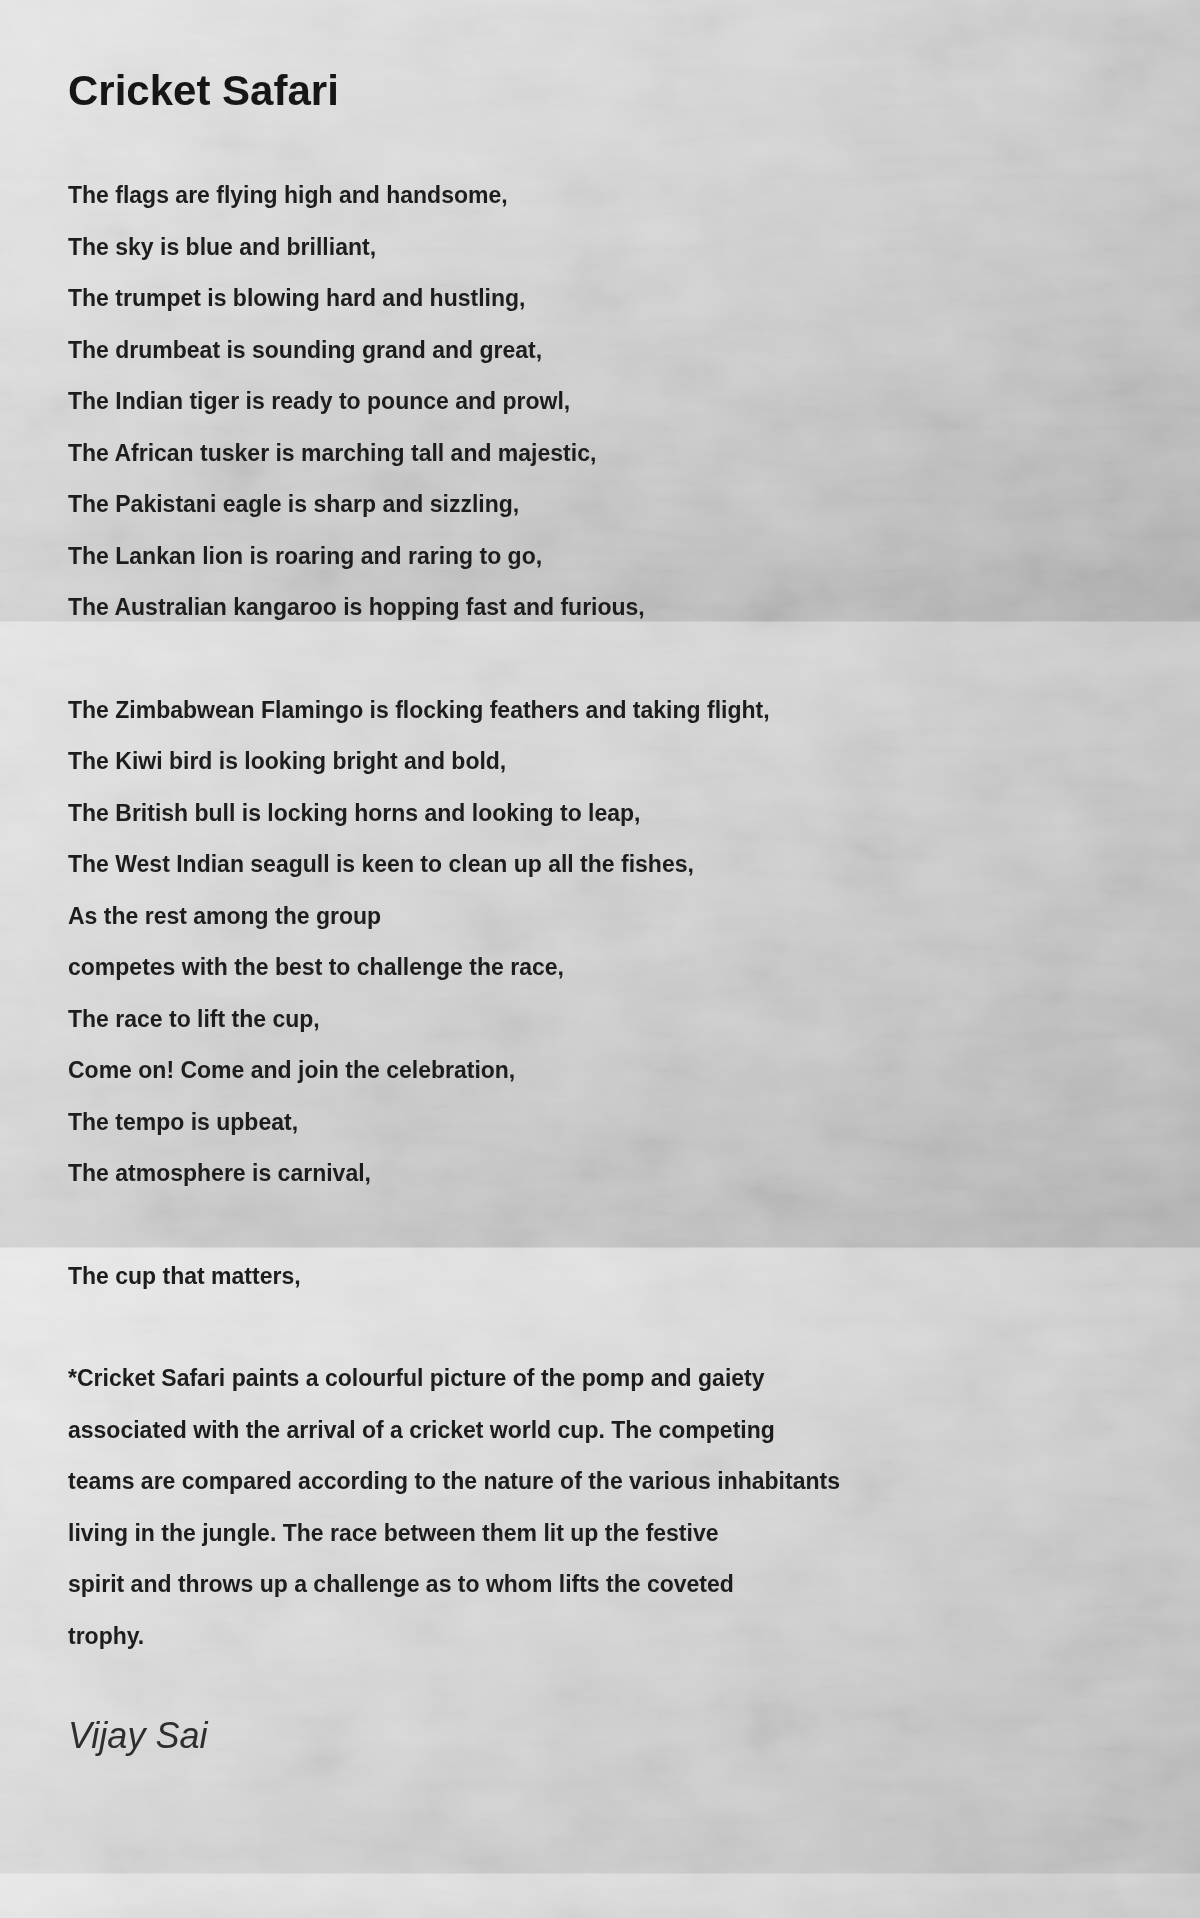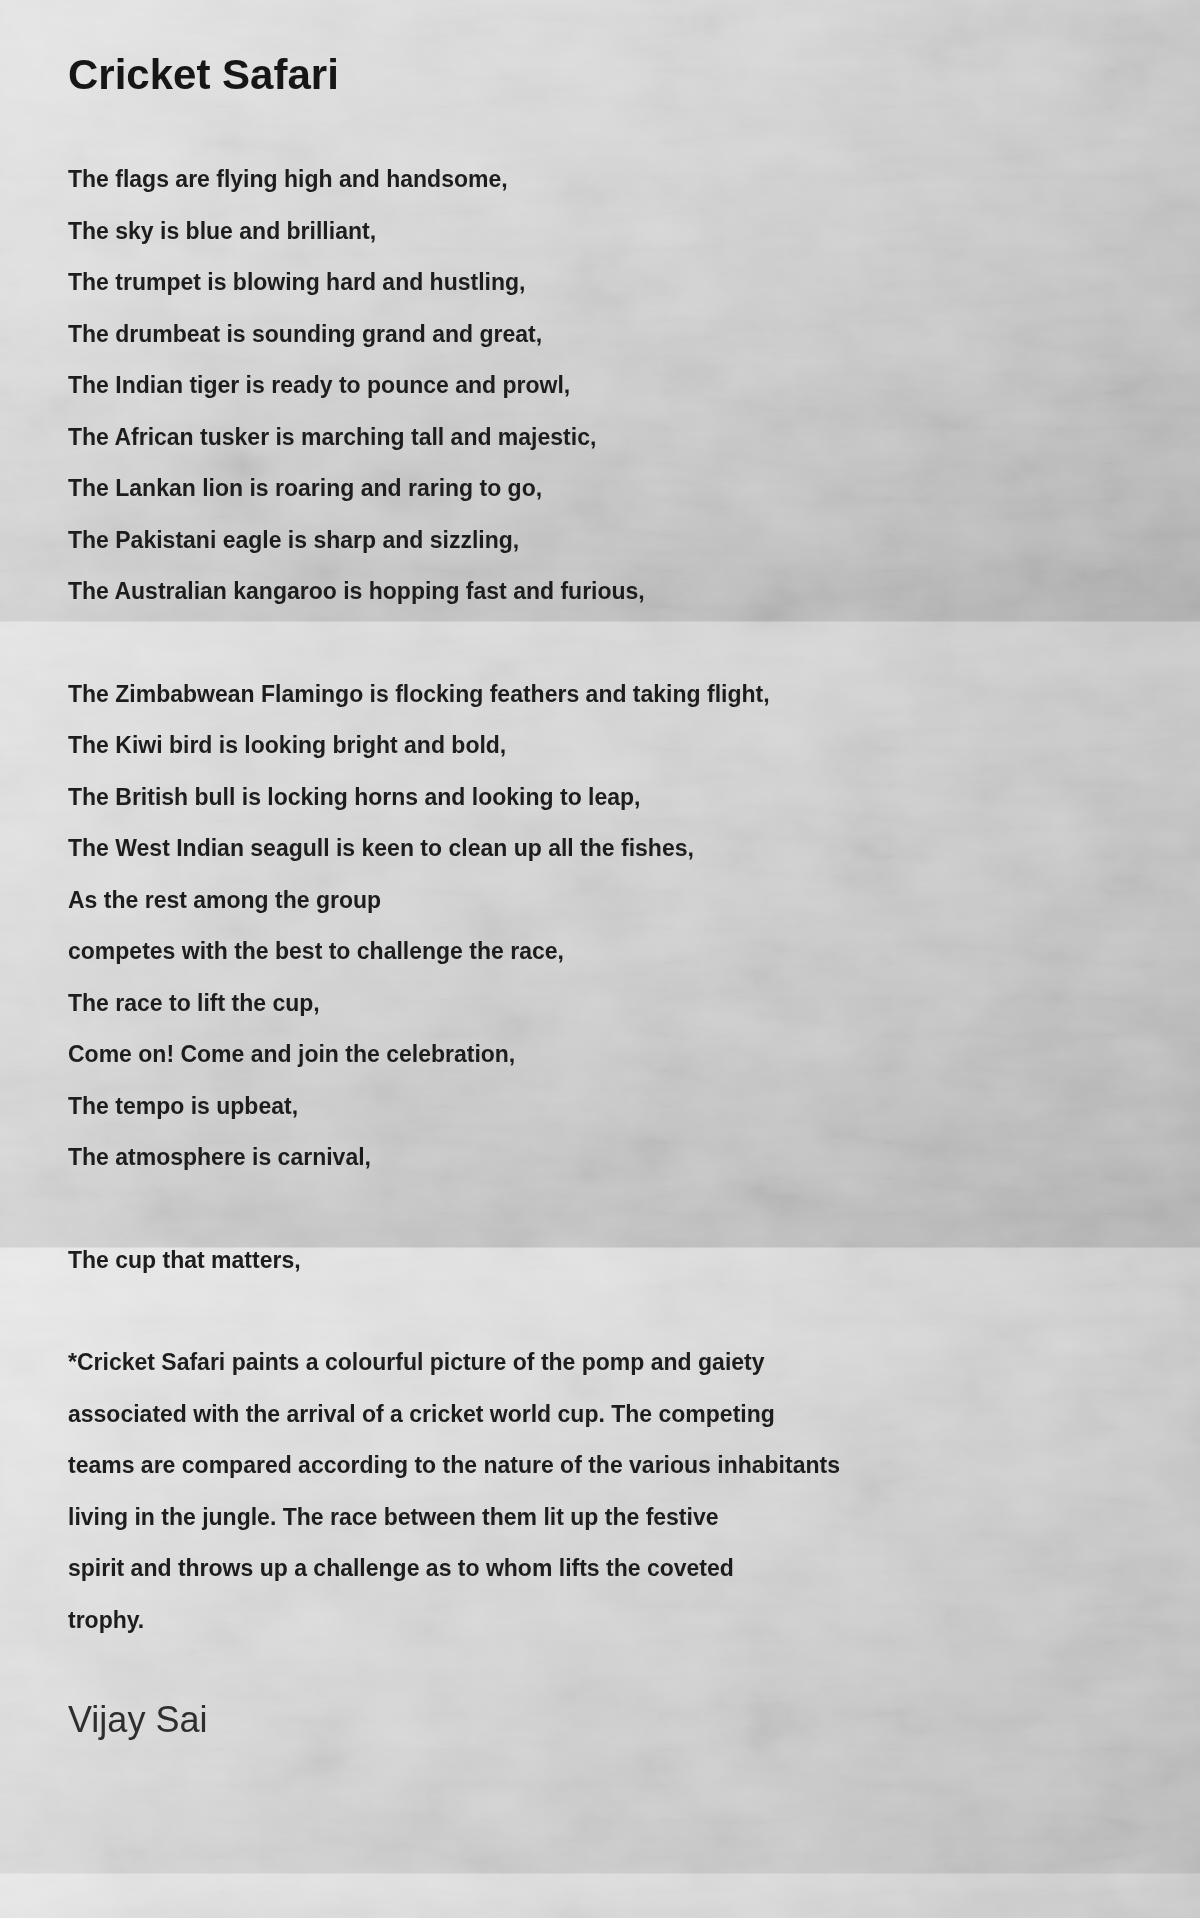--- a/index.html
+++ b/index.html
@@ -32,21 +32,21 @@
     position: absolute;
     left: 0; top: 0;
     width: 1200px;
     height: 1918px;
     pointer-events: none;
   }
   .tex-a { opacity: 0.50; mix-blend-mode: soft-light; }
   .tex-b { opacity: 0.15; mix-blend-mode: screen; }
   .content {
     position: absolute;
-    left: 0; top: 0;
+    left: 0; top: 16px;
     width: 1200px;
     height: 1490px;
     box-sizing: border-box;
     padding: 53px 30px 0 68px;
     color: #1d1d1d;
   }
   .title {
     margin: 0 0 57px 0;
     font-size: 42px;
     line-height: 44px;
@@ -57,20 +57,21 @@
   .line {
     font-size: 23px;
     line-height: 51.5px;
     font-weight: bold;
     white-space: nowrap;
   }
   .author {
     margin-top: 46px;
     font-size: 36px;
     line-height: 46px;
+    font-style: italic;
     font-weight: normal;
     color: #2e2e2e;
   }
 </style>
 </head>
 <body>
 
 <div class="page">
 
   <svg class="tex tex-a" width="1200" height="1918" viewBox="0 0 1200 1918" aria-hidden="true">
@@ -106,22 +107,22 @@
 
     <h1 class="title">Cricket Safari</h1>
 
     <div class="stanza">
       <div class="line">The flags are flying high and handsome,</div>
       <div class="line">The sky is blue and brilliant,</div>
       <div class="line">The trumpet is blowing hard and hustling,</div>
       <div class="line">The drumbeat is sounding grand and great,</div>
       <div class="line">The Indian tiger is ready to pounce and prowl,</div>
       <div class="line">The African tusker is marching tall and majestic,</div>
+      <div class="line">The Pakistani eagle is sharp and sizzling,</div>
       <div class="line">The Lankan lion is roaring and raring to go,</div>
-      <div class="line">The Pakistani eagle is sharp and sizzling,</div>
       <div class="line">The Australian kangaroo is hopping fast and furious,</div>
     </div>
 
     <div class="stanza">
       <div class="line">The Zimbabwean Flamingo is flocking feathers and taking flight,</div>
       <div class="line">The Kiwi bird is looking bright and bold,</div>
       <div class="line">The British bull is locking horns and looking to leap,</div>
       <div class="line">The West Indian seagull is keen to clean up all the fishes,</div>
       <div class="line">As the rest among the group</div>
       <div class="line">competes with the best to challenge the race,</div>

